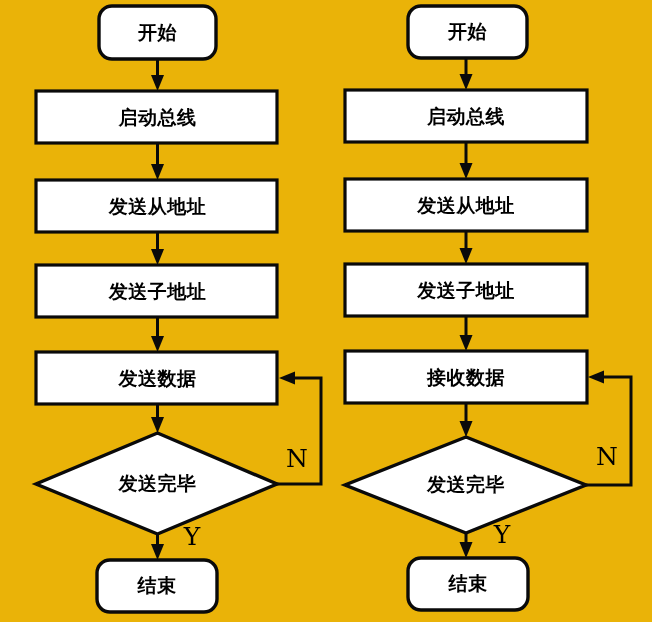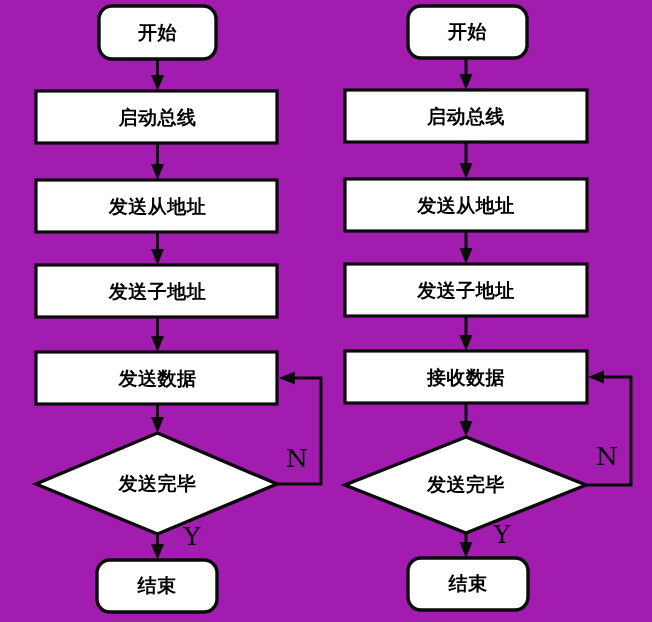--- a/index.html
+++ b/index.html
@@ -10,21 +10,21 @@
   body {
     width: 652px;
     height: 622px;
     font-family: "DejaVu Sans", "Liberation Sans", sans-serif;
     overflow: hidden;
   }
   #flowchart-root {
     position: relative;
     width: 652px;
     height: 622px;
-    background: #a21caf;
+    background: #eab308;
   }
   svg.flow-svg {
     display: block;
     width: 652px;
     height: 622px;
   }
   .node-shape {
     fill: #ffffff;
     stroke: #0a0a0a;
     stroke-width: 3.2;

